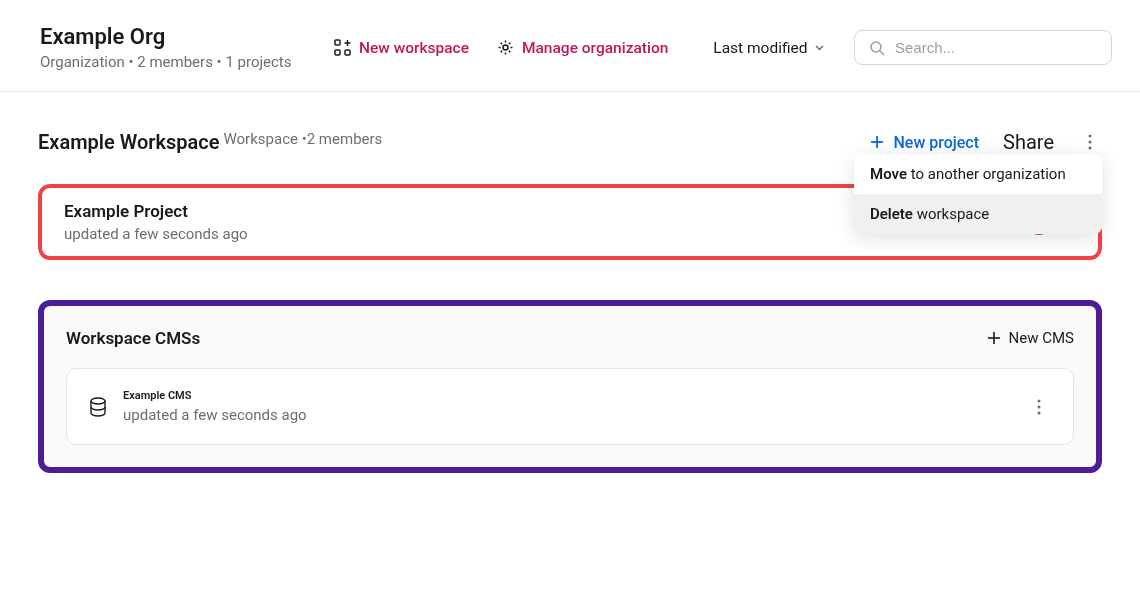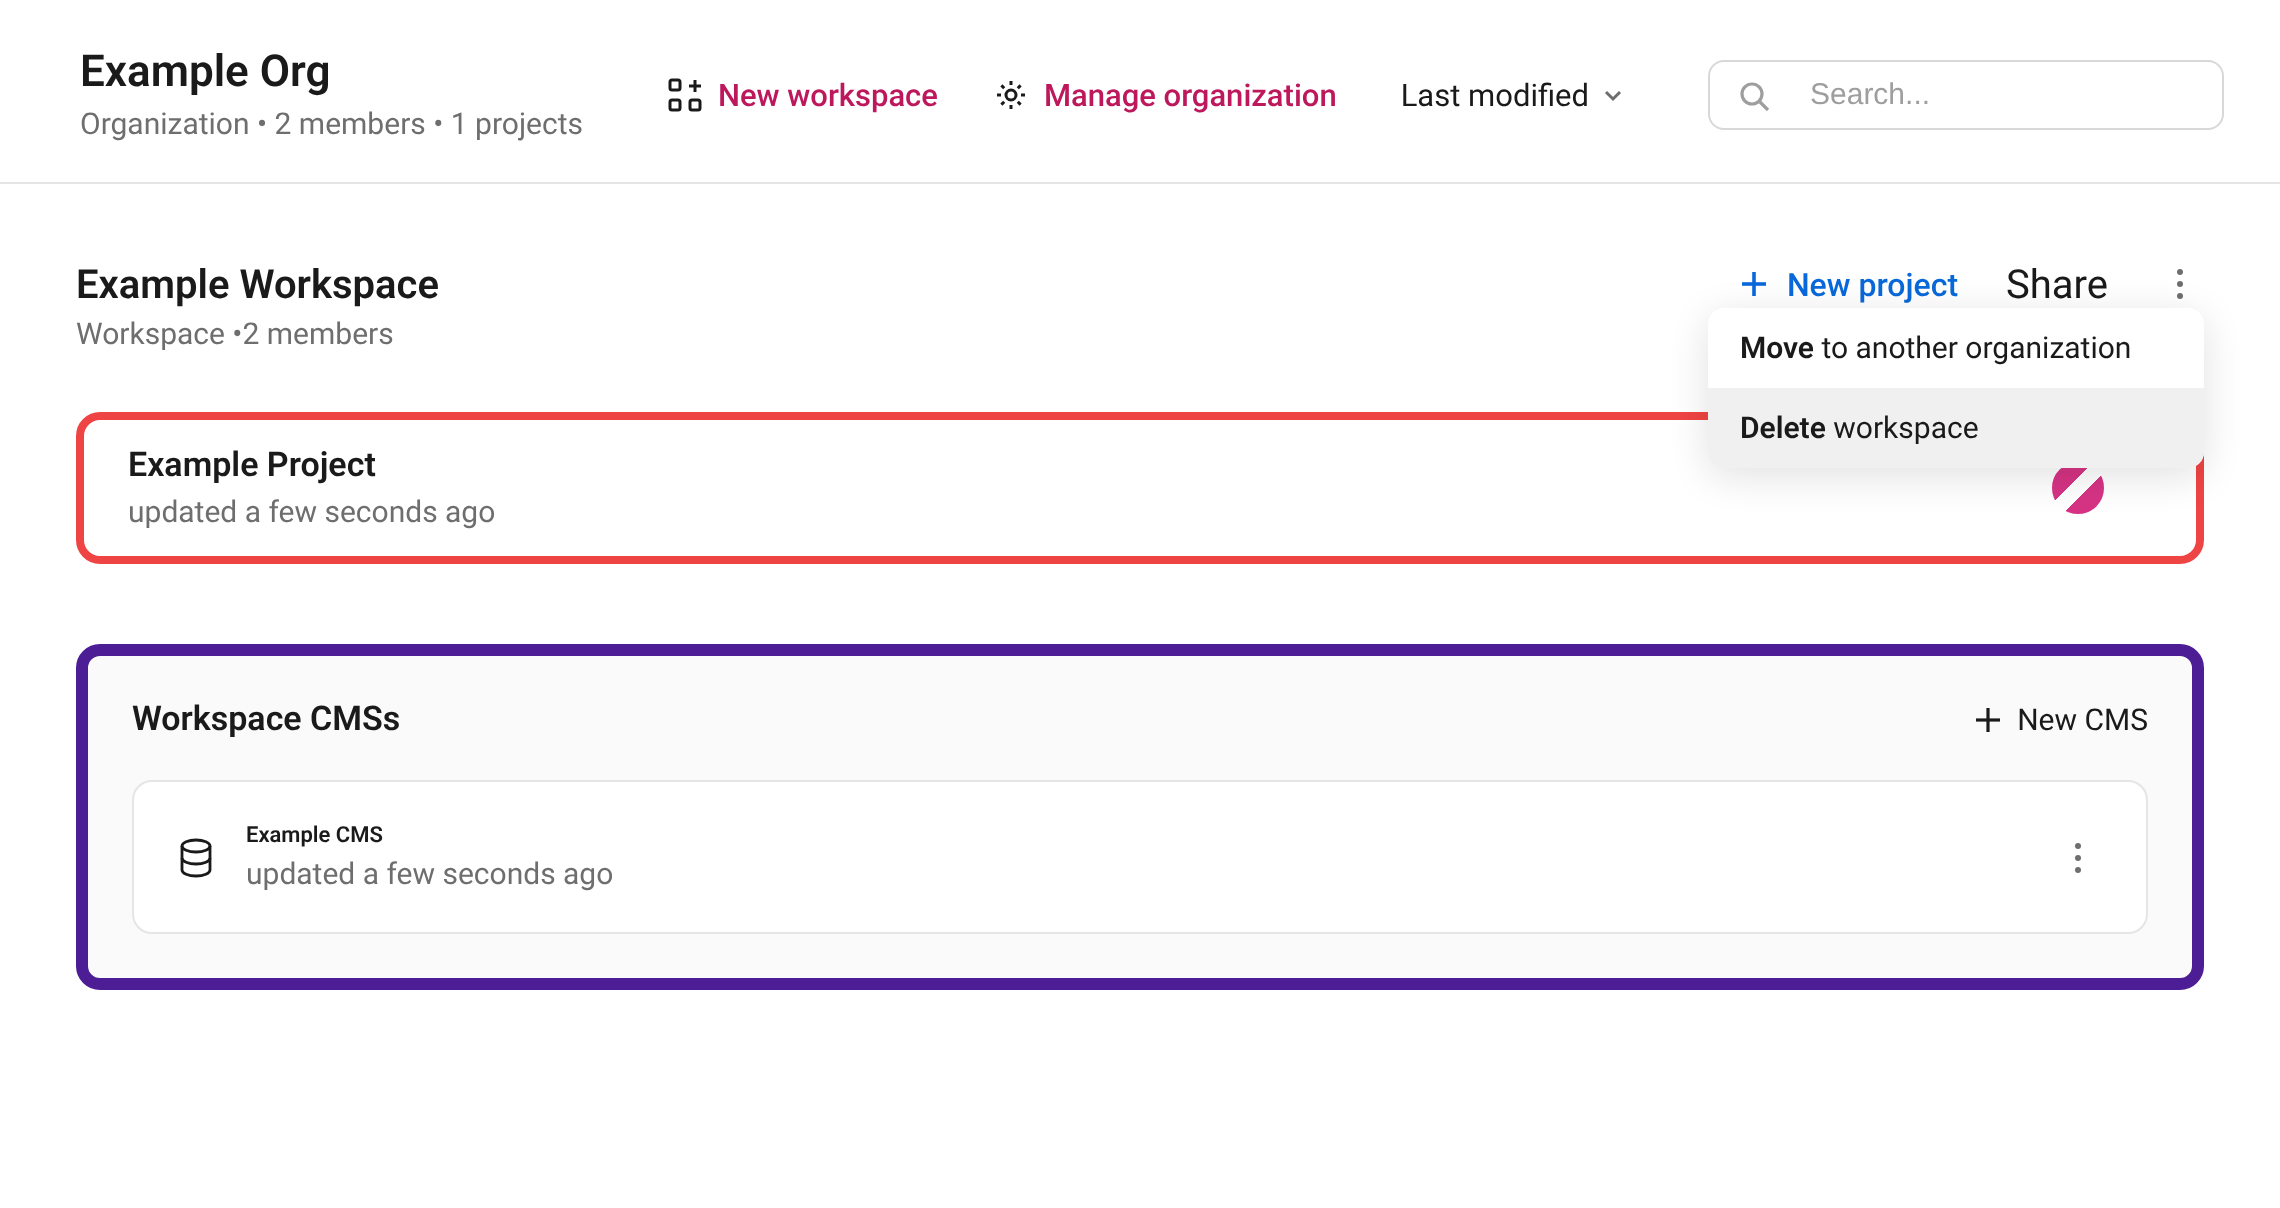--- a/index.html
+++ b/index.html
@@ -57,30 +57,30 @@
       justify-content: center;
     }
     .sort-btn {
       display: flex;
       align-items: center;
       gap: 6px;
       font-size: 15.5px;
       font-weight: 400;
       color: #1a1a1a;
       cursor: pointer;
-      margin-left: 4px;
+      margin-left: 17px;
       text-align: right;
     }
     .search-box {
       display: flex;
       align-items: center;
       border: 1px solid #d8d8d8;
       border-radius: 8px;
       padding: 8px 14px;
-      gap: 20px;
+      gap: 10px;
       width: 258px;
       margin-left: auto;
     }
     .search-input {
       border: none;
       outline: none;
       font-size: 15px;
       color: #6e6e6e;
       flex: 1;
       background: transparent;
@@ -93,21 +93,21 @@
       position: relative;
     }
     .workspace-header {
       display: flex;
       align-items: flex-start;
       justify-content: space-between;
       margin-bottom: 30px;
     }
     .ws-title-block {
       display: flex;
-      flex-direction: column;
+      flex-direction: row;
       gap: 4px;
     }
     .ws-title {
       font-size: 20px;
       font-weight: 600;
     }
     .ws-meta {
       font-size: 15px;
       color: #6e6e6e;
     }

